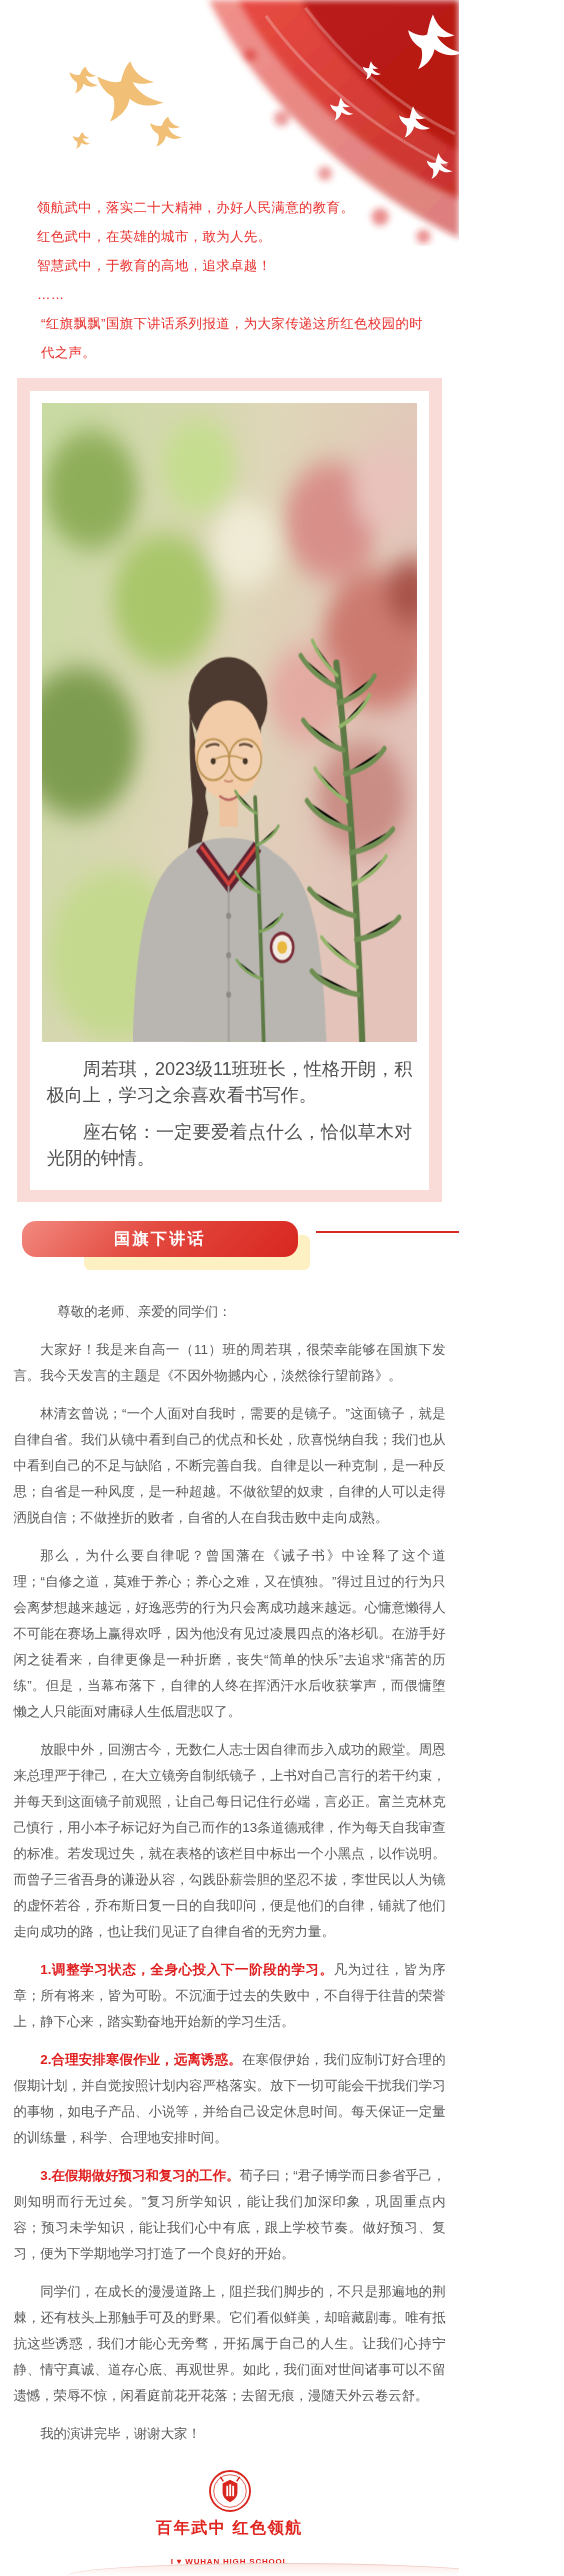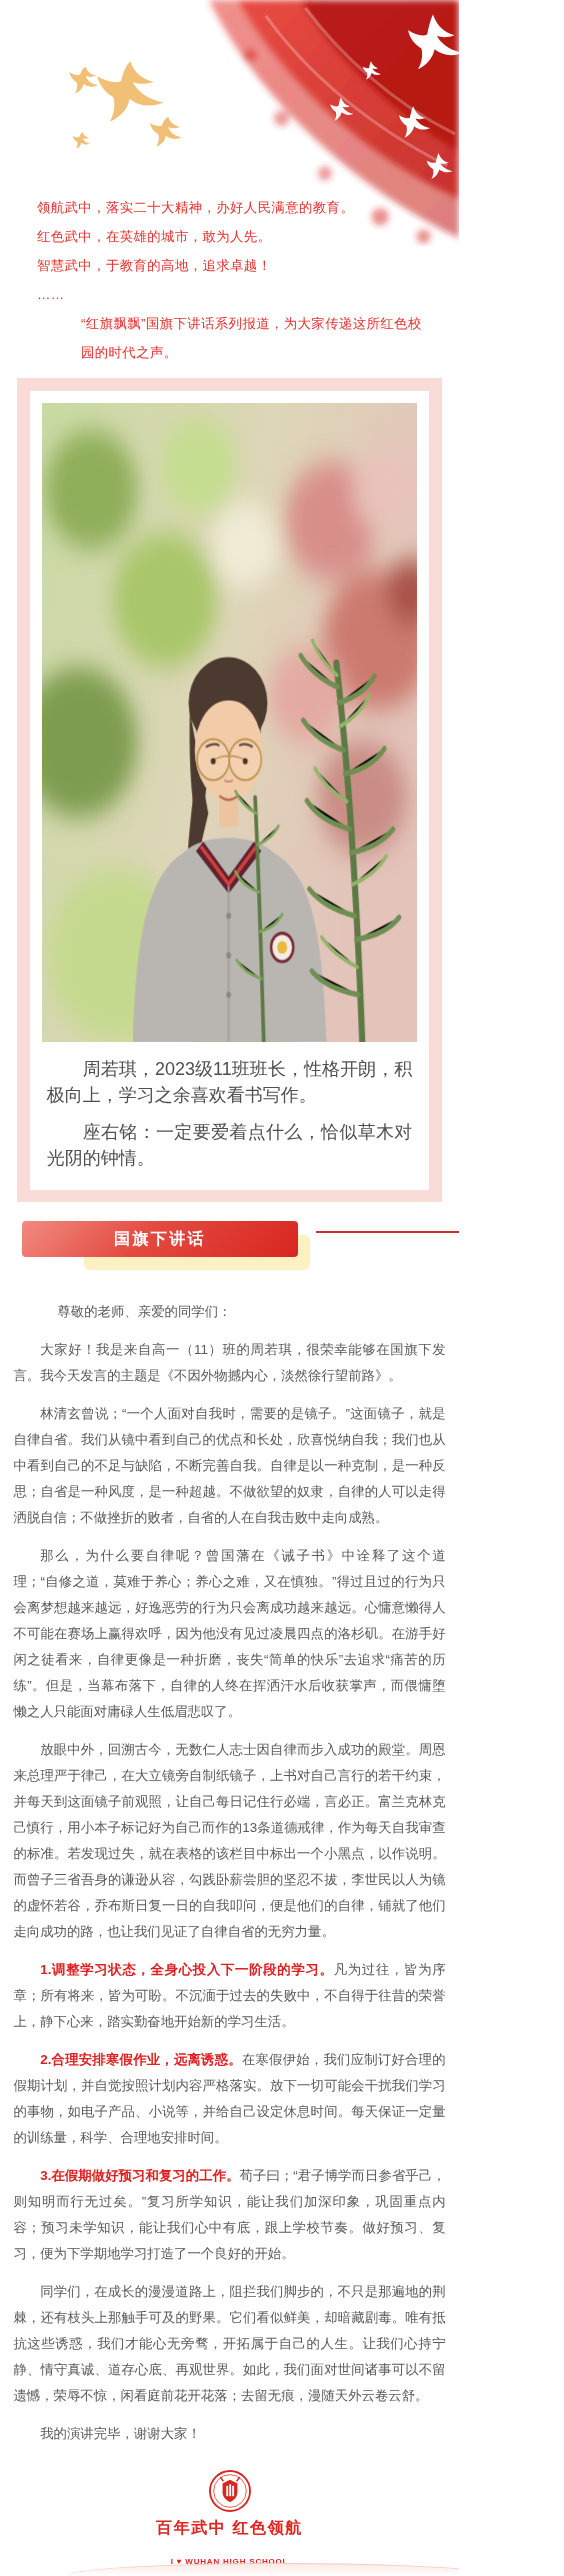--- a/index.html
+++ b/index.html
@@ -7,34 +7,34 @@
   .page{position:relative;width:459px;height:2576px;background:#ffffff;overflow:hidden;}
 
   
   .hero{position:relative;height:193px;}
   .gold-doves{position:absolute;left:69px;top:55px;width:126px;height:103px;}
   .red-brush{position:absolute;right:0;top:0;width:264px;height:246px;}
 
   
   .intro{padding-left:37px;padding-right:24px;}
   .intro p{margin:0;font-size:13.4px;line-height:29px;color:#e8312e;letter-spacing:0.4px;}
-  .intro p.q{padding-left:4px;margin-left:40px;}
+  .intro p.q{padding-left:4px;}
 
   
   .profile-card{margin:11px 17.4px 0;background:#f9dcd7;padding:12.6px;box-sizing:border-box;}
   .card-inner{background:#ffffff;padding:12px 12px 19px;}
   .photo{height:639px;overflow:hidden;}
   .photo svg{display:block;width:100%;height:100%;}
   .caption{font-size:18px;line-height:26px;color:#4f4f4f;text-indent:2em;text-align:justify;margin:14px 4.7px 0;}
   .caption + .caption{margin-top:11px;}
 
   
   .section-header{position:relative;height:51px;margin-top:19px;}
   .banner-shadow{position:absolute;left:84px;top:13.4px;width:226px;height:35px;background:#fdf0c2;border-radius:6.3px;z-index:1;}
-  .banner{position:absolute;left:22px;top:0;width:276px;height:36px;border-radius:4px;z-index:2;
+  .banner{position:absolute;left:22px;top:0;width:276px;height:36px;border-radius:14px;z-index:2;
     background:linear-gradient(135deg,#f28a80 0%,#e34a40 45%,#d8261f 100%);
     color:#ffffff;font-size:16px;font-weight:bold;text-align:center;line-height:36px;letter-spacing:2.4px;}
   .rule-line{position:absolute;left:316px;top:10.3px;width:223px;height:1.6px;background:#d42a28;}
   .arrows{position:absolute;left:483px;top:16.6px;color:#d42a28;font-size:7px;letter-spacing:1.6px;}
 
   
   .speech{padding:0 13.4px;margin-top:27px;color:#595959;font-size:13.4px;}
   .speech p{margin:0 0 12px;line-height:26px;text-indent:2em;text-align:justify;}
   .speech p.salutation{text-indent:0;margin-left:44px;}
   .speech .lead{color:#e02020;font-weight:bold;}

